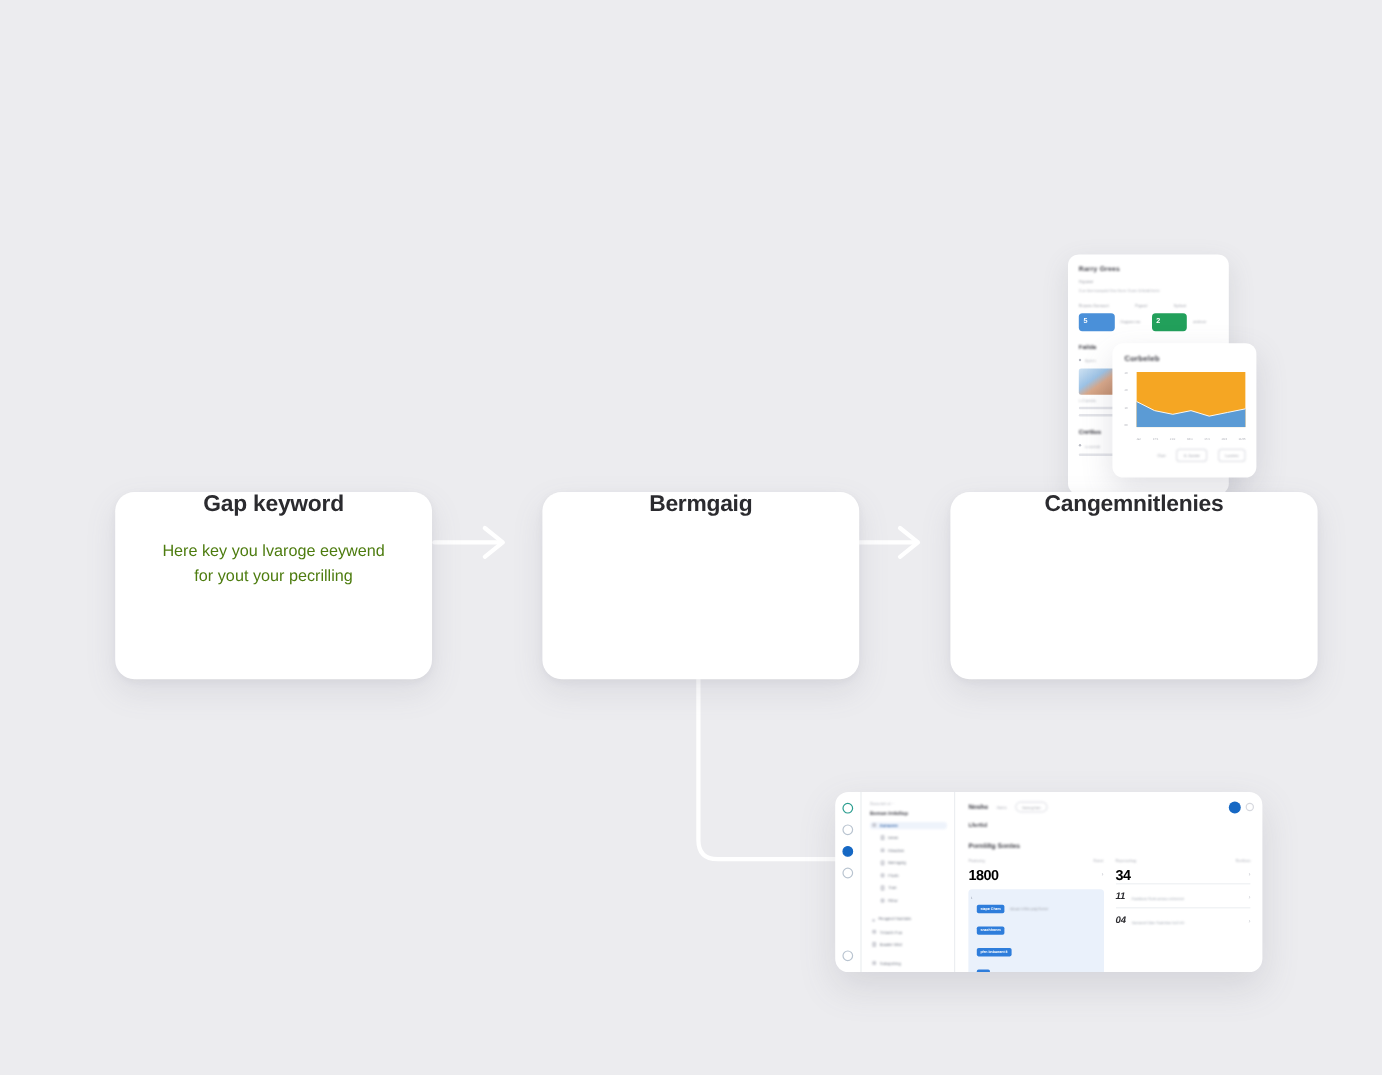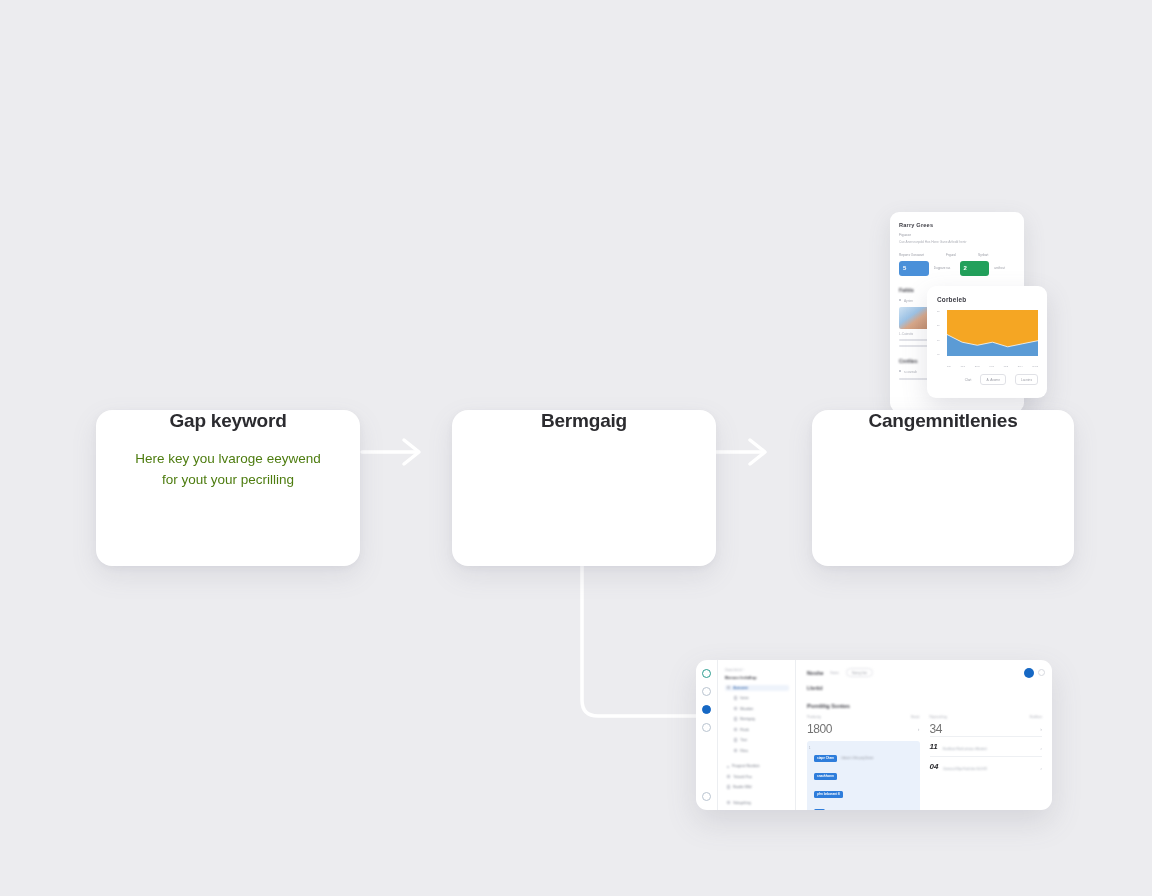--- a/index.html
+++ b/index.html
@@ -35,21 +35,21 @@
     box-shadow: 0 10px 26px rgba(110, 112, 130, 0.13),
                 0 2px 6px rgba(110, 112, 130, 0.07);
     display: flex;
     flex-direction: column;
     align-items: center;
     padding: 0 36px;
     z-index: 6;
   }
   .card-1 { left: 96px;  top: 410px; }
   .card-2 { left: 452px; top: 410px; }
-  .card-3 { left: 812px; top: 410px; width: 262px; }
+  .card-3 { left: 792px; top: 410px; width: 306px; }
 
   .card-title {
     font-size: 19px;
     font-weight: bold;
     color: #2b2b2f;
     letter-spacing: -0.2px;
     text-align: center;
     margin-bottom: 16px;
   }
   .card-desc {
@@ -217,21 +217,21 @@
   .dm-sect { font-size: 5.6px; font-weight: bold; color: #3a3a42; margin-top: 12px; filter: blur(0.9px); }
 
   .dm-cols { display: flex; margin-top: 6px; gap: 10px; }
   .dm-col { flex: 1; }
   .dm-colhead {
     display: flex; justify-content: space-between;
     font-size: 3.2px; color: #a9abb4; filter: blur(0.8px);
     padding-bottom: 3px;
   }
   .dm-big {
-    font-size: 12px; font-weight: normal; color: #737373; filter: blur(0.5px);
+    font-size: 12px; font-weight: bold; color: #000000; filter: blur(0.5px);
     letter-spacing: -0.4px;
   }
   .dm-bigrow { display: flex; align-items: center; justify-content: space-between; }
   .dm-arrow { font-size: 5px; color: #b9bbc4; }
 
   .dm-block {
     background: #eaf1fb; border-radius: 3px; margin-top: 5px;
     padding: 4px 4px 5px 7px; position: relative;
   }
   .dm-blocknum { position: absolute; left: 2px; top: 6px; font-size: 2.6px; color: #9aa3b2; }

